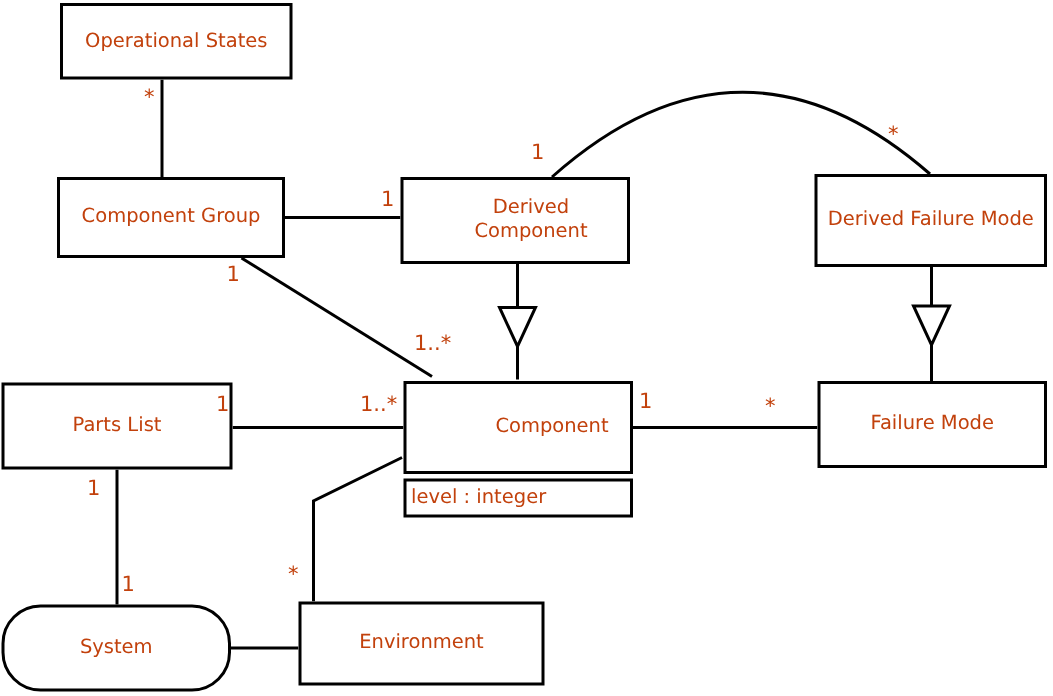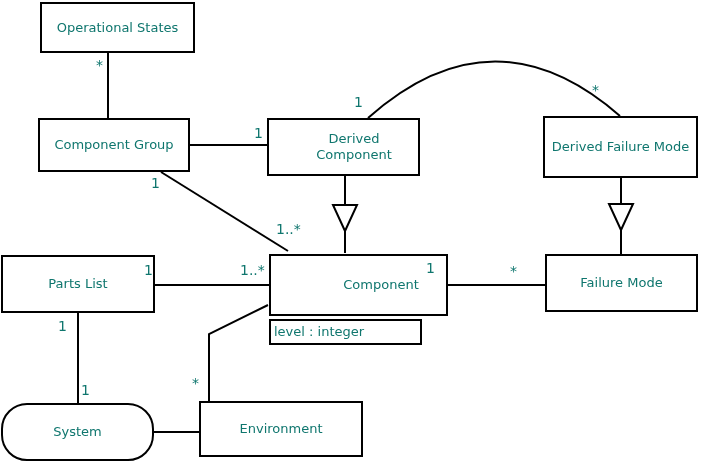--- a/index.html
+++ b/index.html
@@ -6,21 +6,21 @@
     margin: 0;
     padding: 0;
     background: #ffffff;
   }
   #canvas {
     position: relative;
     width: 702px;
     height: 464px;
     background: #ffffff;
     font-family: "DejaVu Sans", "Liberation Sans", sans-serif;
-    color: #0f766e;
+    color: #c2410c;
     overflow: hidden;
   }
   #wires {
     position: absolute;
     left: 0;
     top: 0;
     z-index: 1;
   }
   .uml-box {
     position: absolute;
@@ -46,21 +46,21 @@
     line-height: 1;
     z-index: 3;
     white-space: pre;
   }
   
   .b-operational-states   { left: 40px;  top: 2px;   width: 155px; height: 51px; }
   .b-functional-group     { left: 38px;  top: 118px; width: 152px; height: 54px; }
   .b-derived-component    { left: 267px; top: 118px; width: 153px; height: 58px; padding-left: 21px; }
   .b-derived-failure-mode { left: 543px; top: 116px; width: 155px; height: 62px; }
   .b-parts-list           { left: 1px;   top: 255px; width: 154px; height: 58px; }
-  .b-component-title      { left: 269px; top: 254px; width: 179px; height: 62px; padding-left: 45px; }
+  .b-component-title      { left: 269px; top: 254px; width: 153px; height: 62px; padding-left: 45px; }
   .b-component-attr       { left: 269px; top: 319px; width: 153px; height: 26px; }
   .b-failure-mode         { left: 545px; top: 254px; width: 153px; height: 58px; }
   .b-system               { left: 1px;   top: 403px; width: 153px; height: 58px; border-radius: 26px; }
   .b-environment          { left: 199px; top: 401px; width: 164px; height: 56px; }
   
   .m-os-star      { left: 96px;  top: 58px;  }
   .m-fg-dc-one    { left: 254px; top: 126px; }
   .m-arc-one      { left: 354px; top: 95px;  }
   .m-arc-star     { left: 592px; top: 83px;  }
   .m-fg-diag-one  { left: 151px; top: 176px; }

